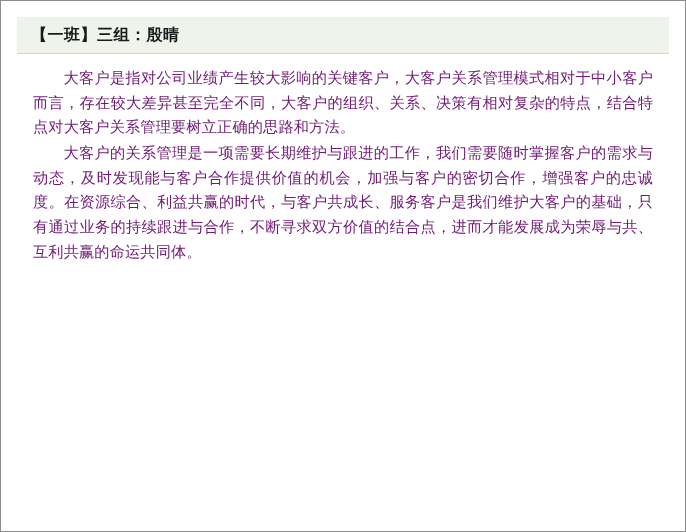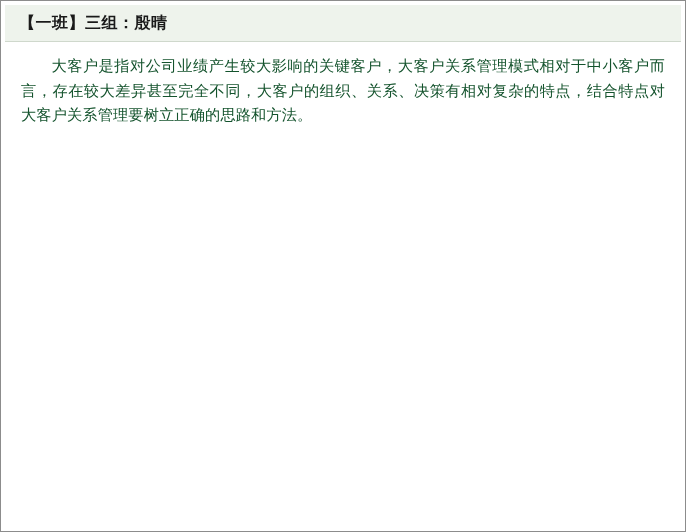--- a/index.html
+++ b/index.html
@@ -12,21 +12,21 @@
     background: #ffffff;
     font-family: "Liberation Serif", "DejaVu Serif", serif;
   }
   .page {
     position: relative;
     box-sizing: border-box;
     width: 686px;
     height: 532px;
     border: 1px solid #8c8c8c;
     background: #ffffff;
-    padding: 4px;
+    padding: 16px;
     overflow: hidden;
   }
   .title-bar {
     box-sizing: border-box;
     width: 100%;
     background: #eef3ec;
     border-bottom: 1px solid #cfd8cc;
     padding: 8px 14px 9px 14px;
   }
   .title-text {
@@ -37,35 +37,36 @@
     letter-spacing: 0.5px;
     line-height: 1.2;
     white-space: nowrap;
   }
   .body-area {
     box-sizing: border-box;
     padding: 12px 16px 6px 16px;
   }
   .para {
     font-size: 15.2px;
-    color: #14532d;
+    color: #701a75;
     line-height: 1.62;
     margin: 0 0 1px 0;
     text-align: justify;
     text-justify: inter-ideograph;
     text-indent: 2em;
     letter-spacing: 0.15px;
   }
 </style>
 </head>
 <body>
 
 <div class="page">
 
   <div class="title-bar">
     <div class="title-text">【一班】三组：殷晴</div>
   </div>
 
   <div class="body-area">
     <p class="para">大客户是指对公司业绩产生较大影响的关键客户，大客户关系管理模式相对于中小客户而言，存在较大差异甚至完全不同，大客户的组织、关系、决策有相对复杂的特点，结合特点对大客户关系管理要树立正确的思路和方法。</p>
+    <p class="para">大客户的关系管理是一项需要长期维护与跟进的工作，我们需要随时掌握客户的需求与动态，及时发现能与客户合作提供价值的机会，加强与客户的密切合作，增强客户的忠诚度。在资源综合、利益共赢的时代，与客户共成长、服务客户是我们维护大客户的基础，只有通过业务的持续跟进与合作，不断寻求双方价值的结合点，进而才能发展成为荣辱与共、互利共赢的命运共同体。</p>
   </div>
 
 </div>
 
 </body></html>

